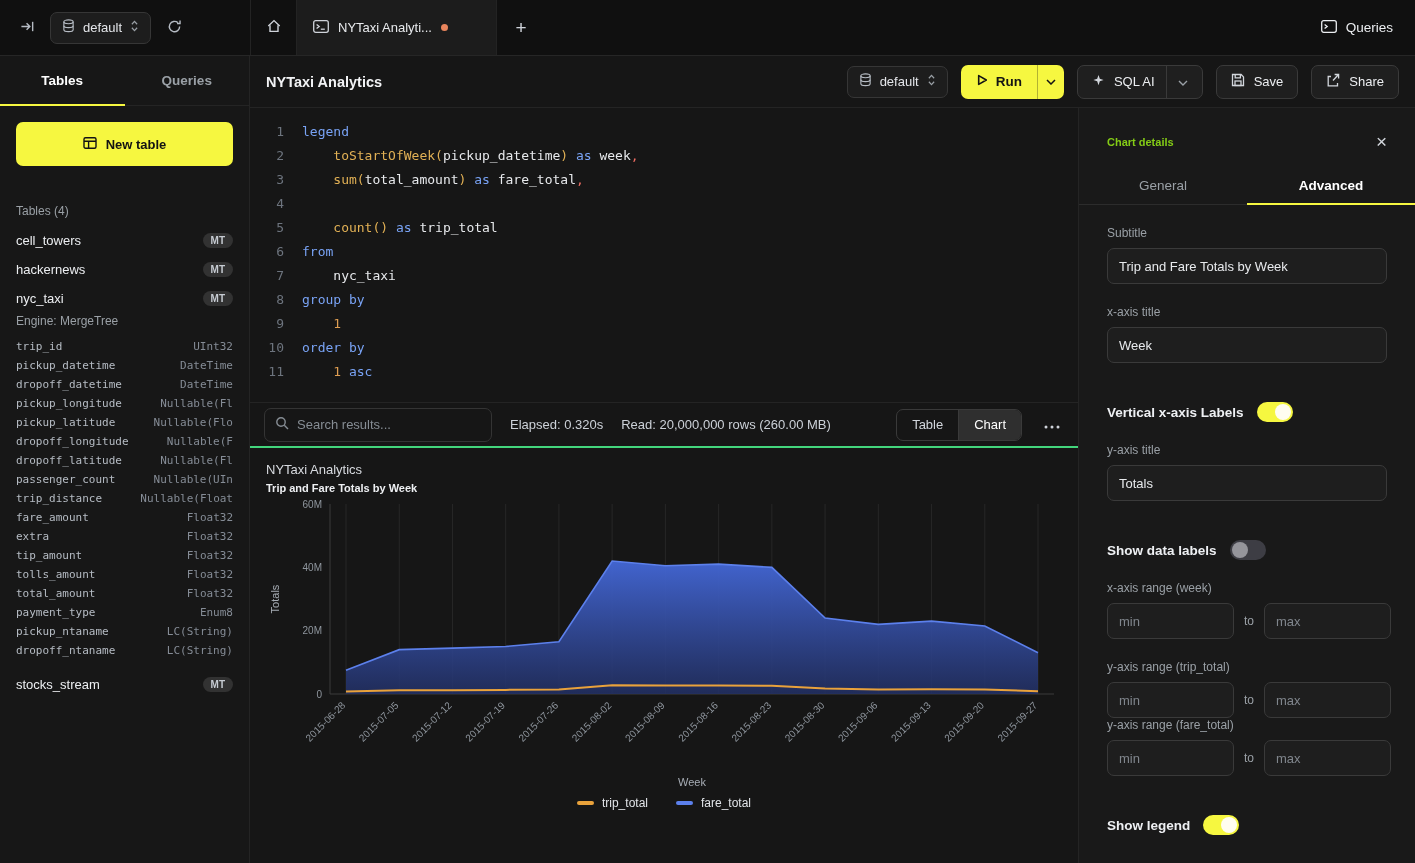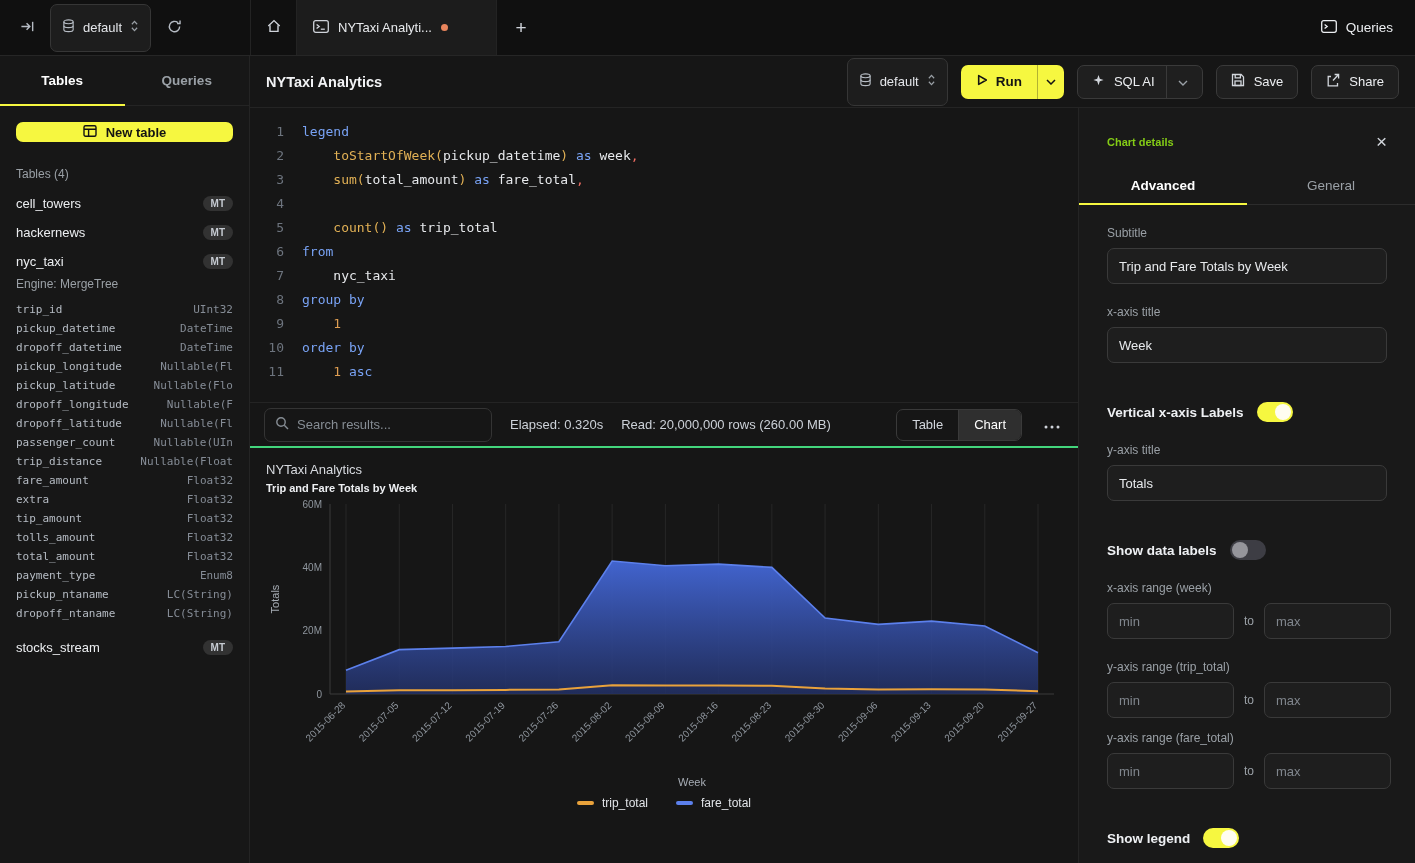--- a/index.html
+++ b/index.html
@@ -4,37 +4,37 @@
 <style>
   *{margin:0;padding:0;box-sizing:border-box}
   html,body{background:#0c0c0c}
   body{font-family:"Liberation Sans",sans-serif;color:#e8eaed}
   .app{width:1415px;height:863px;display:flex;flex-direction:column;background:#141414;overflow:hidden;position:relative}
 
   
   .topbar{height:56px;flex:0 0 56px;display:flex;align-items:stretch;background:#101010;border-bottom:1px solid #262626}
   .topbar-left{width:250px;flex:0 0 250px;display:flex;align-items:center;gap:10px;padding:0 14px}
   .icon-btn{background:none;border:none;color:#b6bcc4;cursor:pointer;display:flex;align-items:center;justify-content:center;width:26px;height:26px;border-radius:5px}
-  .pill{display:inline-flex;align-items:center;gap:8px;background:#1d1d1d;border:1px solid #363636;border-radius:7px;height:48px;padding:0 11px;font-size:13px;color:#e4e6ea;cursor:pointer;white-space:nowrap}
+  .pill{display:inline-flex;align-items:center;gap:8px;background:#1d1d1d;border:1px solid #363636;border-radius:7px;height:32px;padding:0 11px;font-size:13px;color:#e4e6ea;cursor:pointer;white-space:nowrap}
   .tabstrip{display:flex;align-items:stretch;flex:1;border-left:1px solid #232323}
   .home-btn{width:46px;display:flex;align-items:center;justify-content:center;background:none;border:none;border-right:1px solid #232323;cursor:pointer}
   .tab{display:flex;align-items:center;gap:9px;padding:0 16px;background:#1c1c1c;border-right:1px solid #232323;font-size:13px;color:#e8eaed;min-width:200px;cursor:pointer}
   .tab-dot{width:7px;height:7px;border-radius:50%;background:var(--orange-dot)}
   .plus-btn{width:48px;display:flex;align-items:center;justify-content:center;background:none;border:none;color:#cfd3da;font-size:19px;cursor:pointer}
   .topbar-right{display:flex;align-items:center;padding-right:22px}
   .queries-btn{display:flex;gap:9px;align-items:center;font-size:13.5px;color:#eceef1;background:none;border:none;cursor:pointer}
 
   
   .body{flex:1;display:flex;min-height:0}
   .sidebar{width:250px;flex:0 0 250px;background:#171717;border-right:1px solid #242424;display:flex;flex-direction:column;overflow:hidden}
   .sidebar-tabs{display:flex;height:50px;flex:0 0 50px;border-bottom:1px solid #242424}
   .s-tab{flex:1;display:flex;align-items:center;justify-content:center;font-size:13.5px;font-weight:600;color:#9aa0a6;cursor:pointer;position:relative}
   .s-tab.active{color:#ffffff}
   .s-tab.active::after{content:"";position:absolute;left:0;right:0;bottom:-1px;height:2px;background:var(--accent)}
-  .new-table-btn{margin:16px 16px 1px;height:20px;display:flex;align-items:center;justify-content:center;gap:9px;background:var(--accent);color:#131313;font-weight:700;font-size:13px;border:none;border-radius:7px;cursor:pointer}
+  .new-table-btn{margin:16px 16px 14px;height:44px;display:flex;align-items:center;justify-content:center;gap:9px;background:var(--accent);color:#131313;font-weight:700;font-size:13px;border:none;border-radius:7px;cursor:pointer}
   .search-box{display:flex;align-items:center;gap:8px;border:1px solid #303030;border-radius:7px;height:34px;padding:0 10px;margin:0 16px;background:#191919}
   .search-box input{background:none;border:none;outline:none;color:#e8eaed;font-size:13px;width:100%;font-family:"Liberation Sans",sans-serif}
   .search-box input::placeholder{color:#868d94}
   .section-label{font-size:12px;color:#9aa0a6;margin:24px 16px 8px}
   .table-row{display:flex;align-items:center;justify-content:space-between;padding:7px 16px;font-size:13px;color:#eceef1;cursor:pointer}
   .table-row.mt{margin-top:10px}
   .badge{font-size:10px;color:#c6cbd2;background:#323232;border-radius:9px;padding:2px 8px;font-weight:600}
   .engine-line{font-size:12px;color:#9aa0a6;padding:1px 16px 9px}
   .col-row{display:flex;justify-content:space-between;padding:2.5px 16px;font-family:"DejaVu Sans Mono",monospace;font-size:11px;line-height:14px;cursor:default}
   .col-name{color:#b6bcc4}
@@ -87,21 +87,21 @@
   
   .chart-panel{width:337px;flex:0 0 337px;border-left:1px solid #242424;background:#191919;padding:0 28px;overflow:hidden}
   .panel-header{display:flex;justify-content:space-between;align-items:center;padding:24px 0 16px}
   .panel-title{font-size:11px;font-weight:700;color:#84cc16}
   .close-btn{color:#d2d6dc;font-size:19px;background:none;border:none;cursor:pointer;line-height:1}
   .panel-tabs{display:flex;border-bottom:1px solid #2c2c2c;margin:0 -28px}
   .p-tab{flex:1;text-align:center;padding:11px 0;font-size:13.5px;color:#9aa0a6;cursor:pointer;position:relative}
   .p-tab.active{color:#fff;font-weight:600}
   .p-tab.active::after{content:"";position:absolute;left:0;right:0;bottom:-1px;height:2px;background:var(--accent)}
   .field-label{font-size:12px;color:#9aa0a6;margin:21px 0 8px}
-  .field-label.tight{margin-top:13px}
+  .field-label.tight{margin-top:0}
   .text-input{width:100%;height:36px;background:#1e1e1e;border:1px solid #3a3a3a;border-radius:7px;color:#e8eaed;font-size:13px;padding:0 11px;outline:none;font-family:"Liberation Sans",sans-serif}
   .text-input::placeholder{color:#80868d}
   .toggle-row{display:flex;align-items:center;gap:13px;margin:39px 0 6px;font-size:13.5px;font-weight:600;color:#eef0f3}
   .range-row{display:flex;align-items:center;gap:10px}
   .range-row .text-input{width:127px;flex:0 0 127px}
   .to-label{font-size:12px;color:#9aa0a6}
   .toggle{width:36px;height:20px;border-radius:11px;position:relative;cursor:pointer;flex:0 0 36px;display:inline-block}
   .toggle.on{background:var(--accent)}
   .toggle.on::after{content:"";position:absolute;top:2px;right:2px;width:16px;height:16px;border-radius:50%;background:#fffdf0}
   .toggle.off{background:#3d3d44}
@@ -498,22 +498,22 @@
               </div>
           </div>
         </section>
 
         <aside class="chart-panel">
           <div class="panel-header">
             <span class="panel-title">Chart details</span>
             <button class="close-btn"><span>×</span></button>
           </div>
           <div class="panel-tabs">
+            <div class="p-tab">General</div>
             <div class="p-tab active">Advanced</div>
-            <div class="p-tab">General</div>
           </div>
 
           <div class="field-label">Subtitle</div>
           <input class="text-input" value="Trip and Fare Totals by Week" style="">
 
           <div class="field-label">x-axis title</div>
           <input class="text-input" value="Week" style="">
 
           <div class="toggle-row">
             <span>Vertical x-axis Labels</span>

